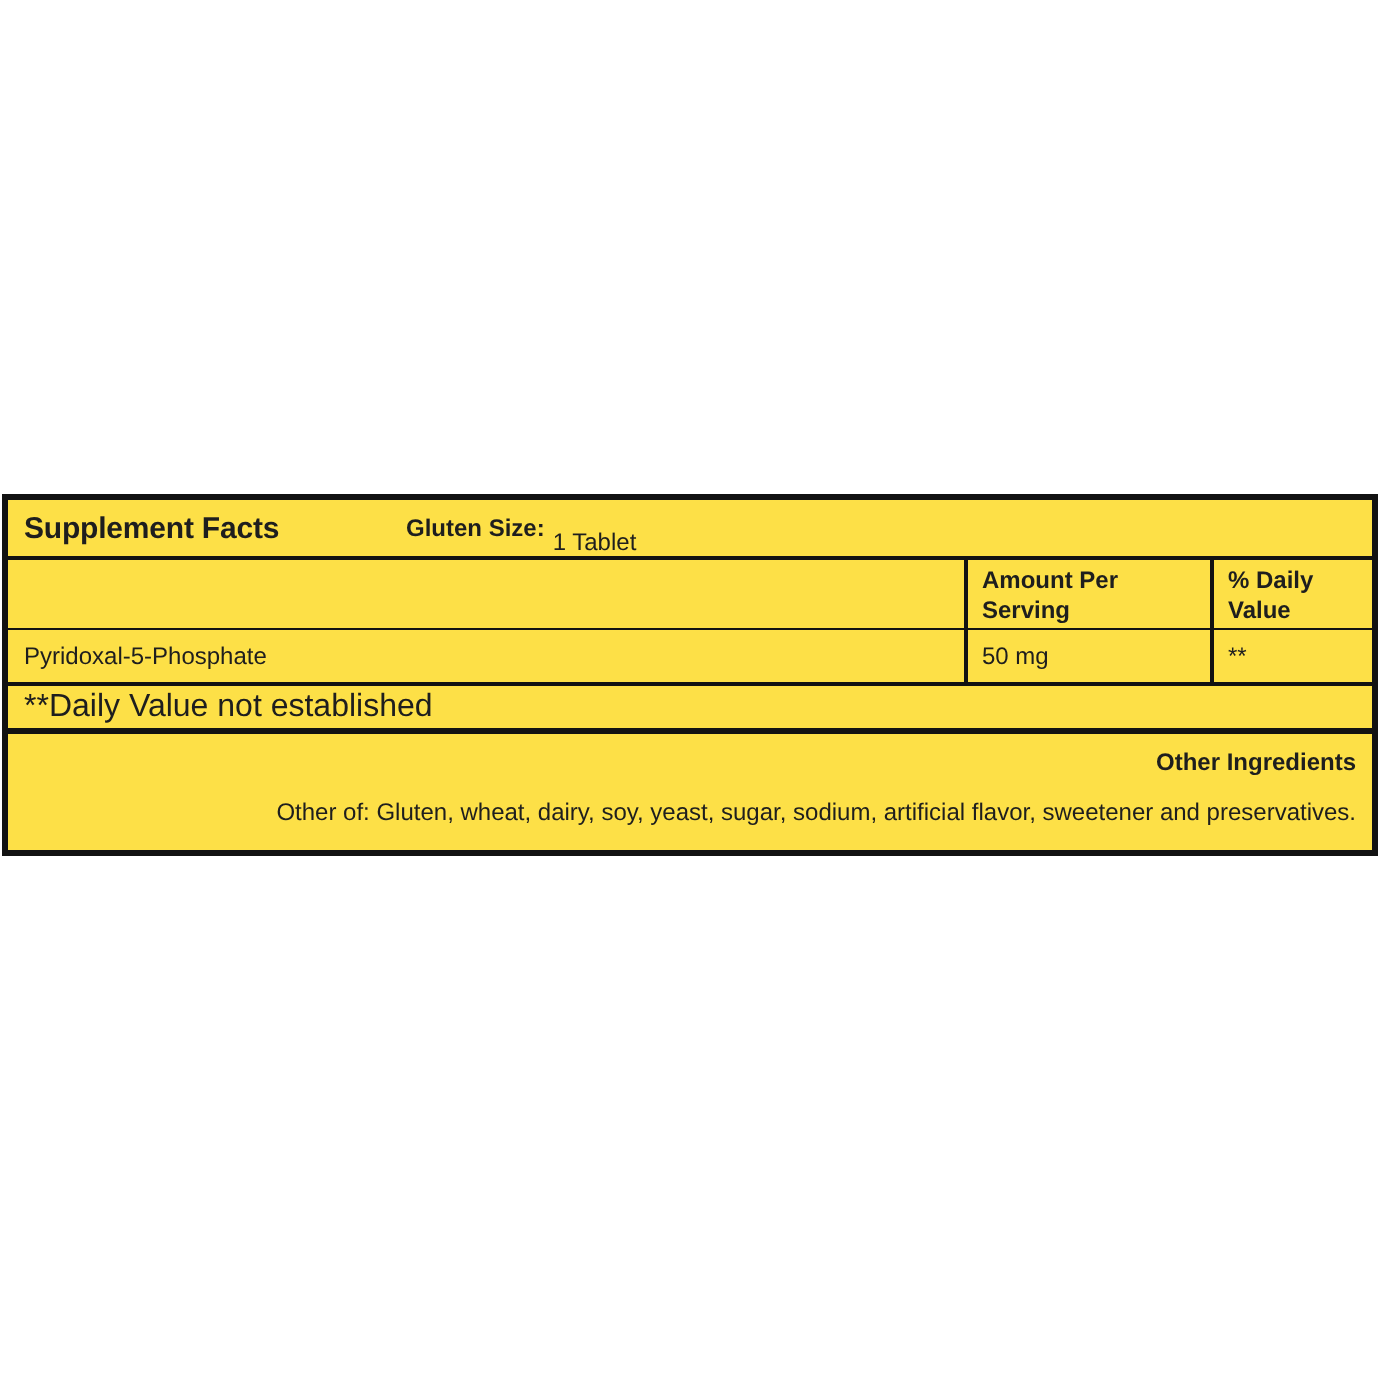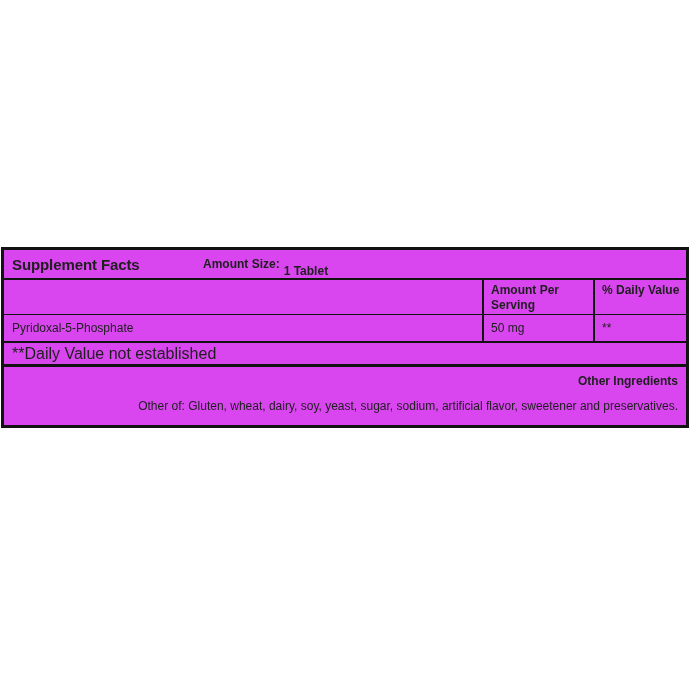--- a/index.html
+++ b/index.html
@@ -15,21 +15,21 @@
     position: relative;
     width: 690px;
     height: 700px;
     background: #ffffff;
   }
   .label {
     position: absolute;
     left: 1px;
     top: 247px;
     width: 682px;
-    background: #d946ef;
+    background: #fde047;
     border: 3px solid #121212;
     color: #1e1e1e;
   }
   
   .title-row {
     position: relative;
     height: 28px;
     border-bottom: 2px solid #121212;
     display: flex;
     align-items: center;
@@ -45,25 +45,25 @@
     position: absolute;
     left: 199px;
     top: 0;
     height: 100%;
     display: flex;
     align-items: center;
     font-size: 12px;
     white-space: nowrap;
   }
   .serving .bold { font-weight: bold; }
-  .serving .val { margin-left: 4px; font-weight: bold; margin-top: 13px; }
+  .serving .val { margin-left: 4px; font-weight: normal; margin-top: 13px; }
   
   .grid-row { display: flex; }
   .c1 { width: 478px; box-sizing: border-box; }
-  .c2 { width: 111px; border-left: 2px solid #121212; box-sizing: border-box; }
+  .c2 { width: 123px; border-left: 2px solid #121212; box-sizing: border-box; }
   .c3 { flex: 1; border-left: 2px solid #121212; box-sizing: border-box; }
   .header-row {
     height: 34px;
     border-bottom: 1px solid #121212;
   }
   .header-row .c2,
   .header-row .c3 {
     font-size: 12px;
     font-weight: bold;
     line-height: 1.22;
@@ -112,21 +112,21 @@
 </style>
 </head>
 <body>
 
 <div class="canvas">
   <div class="label">
 
     <div class="title-row">
       <div class="sf-title">Supplement Facts</div>
       <div class="serving">
-        <span class="bold">Amount Size:</span>
+        <span class="bold">Gluten Size:</span>
         <span class="val">1 Tablet</span>
       </div>
     </div>
 
     <div class="grid-row header-row">
       <div class="c1"></div>
       <div class="c2">Amount Per Serving</div>
       <div class="c3">% Daily Value</div>
     </div>
 

